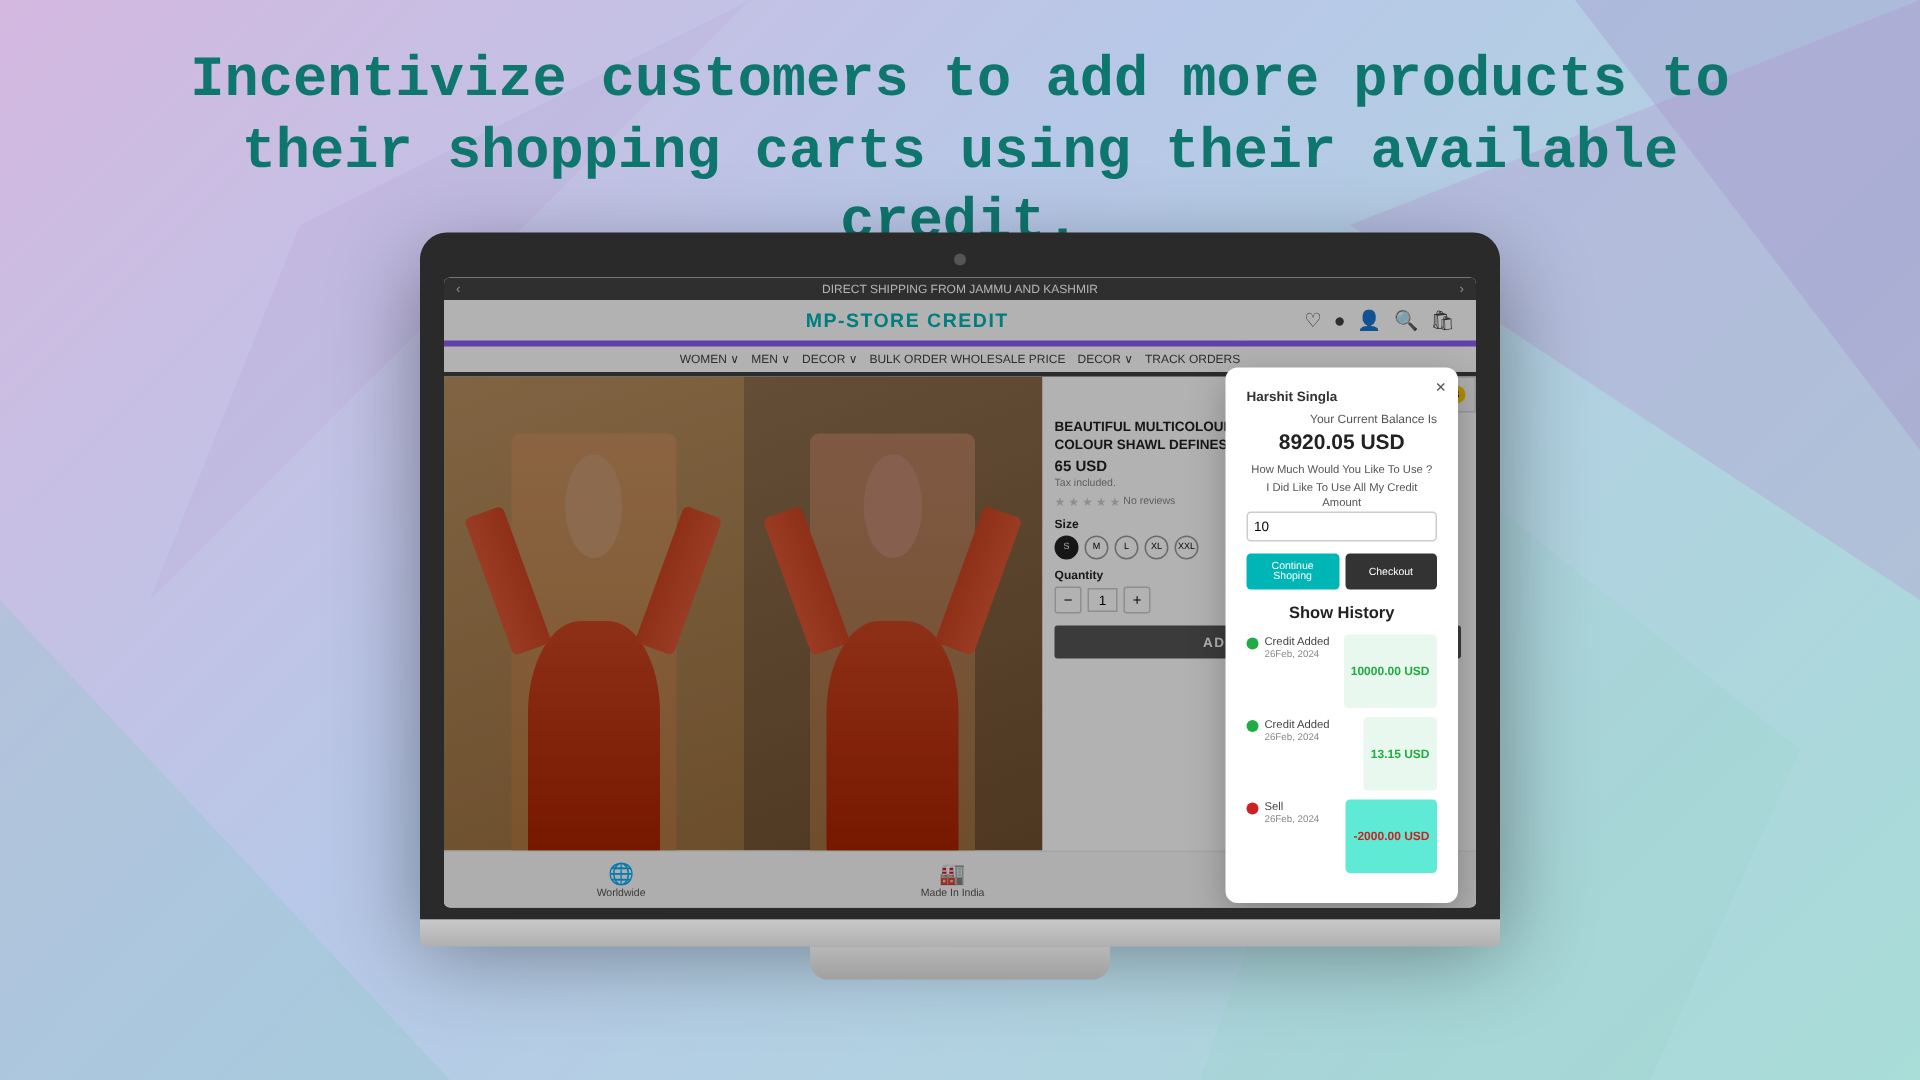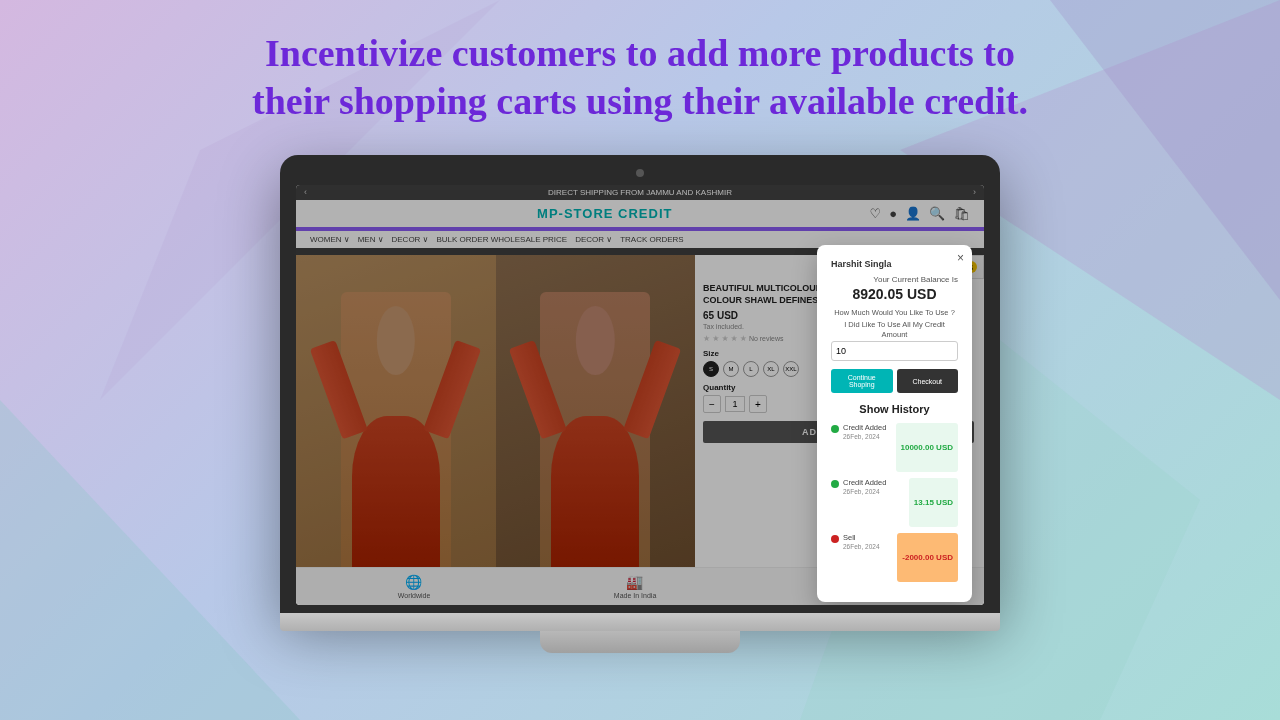--- a/index.html
+++ b/index.html
@@ -30,23 +30,23 @@
       top: 30px;
       left: 0;
       right: 0;
       text-align: center;
       z-index: 2;
       padding: 0 100px;
     }
     .headline h1 {
       font-size: 38px;
       font-weight: 900;
-      color: #6d28d9;
+      color: #0f766e;
       line-height: 1.25;
-      font-family: Liberation Serif, serif;
+      font-family: Liberation Mono, monospace;
     }
 
     
     .laptop-container {
       position: absolute;
       top: 155px;
       left: 50%;
       transform: translateX(-50%);
       z-index: 3;
       width: 720px;
@@ -136,21 +136,22 @@
       gap: 8px;
       font-size: 13px;
       color: #444;
     }
     .nav-menu {
       display: flex;
       gap: 8px;
       padding: 4px 14px;
       font-size: 8px;
       color: #444;
-      border-bottom: 7px solid #404040;
+      border-bottom: 3px solid #404040;
+      justify-content: center;
     }
     .nav-menu-item {
       cursor: pointer;
     }
 
     
     .store-main {
       display: flex;
       flex: 1;
       overflow: hidden;
@@ -459,21 +460,21 @@
       font-weight: bold;
       padding: 20px 5px;
       border-radius: 3px;
       white-space: nowrap;
     }
     .history-amount.green {
       background: #e8f8ee;
       color: #22aa44;
     }
     .history-amount.red {
-      background: #fdba74;
+      background: #5eead4;
       color: #cc2222;
     }
   </style>
 </head>
 <body>
 
 <div class="bg-triangles">
   <svg viewBox="0 0 1280 720" preserveAspectRatio="xMidYMid slice">
     <polygon points="900,150 1280,0 1280,400" fill="rgba(180,160,210,0.4)"></polygon>
     <polygon points="1050,0 1280,0 1280,300" fill="rgba(160,140,200,0.3)"></polygon>

